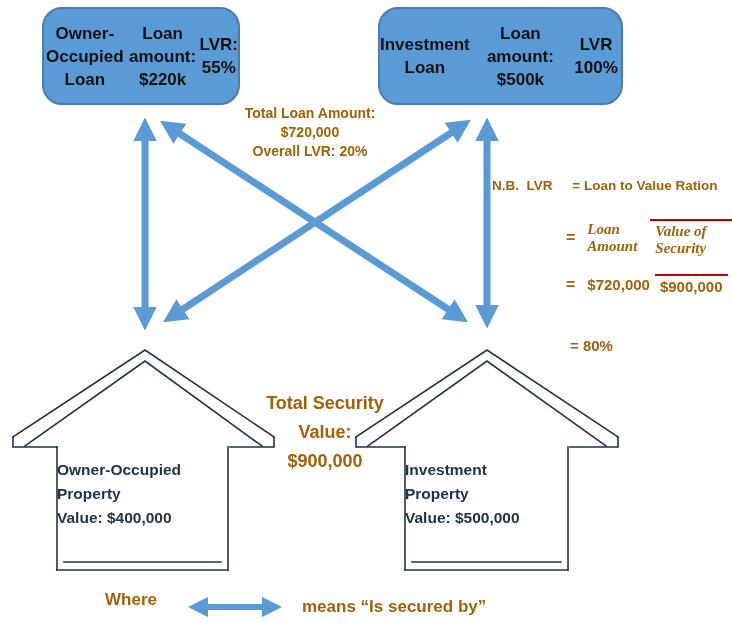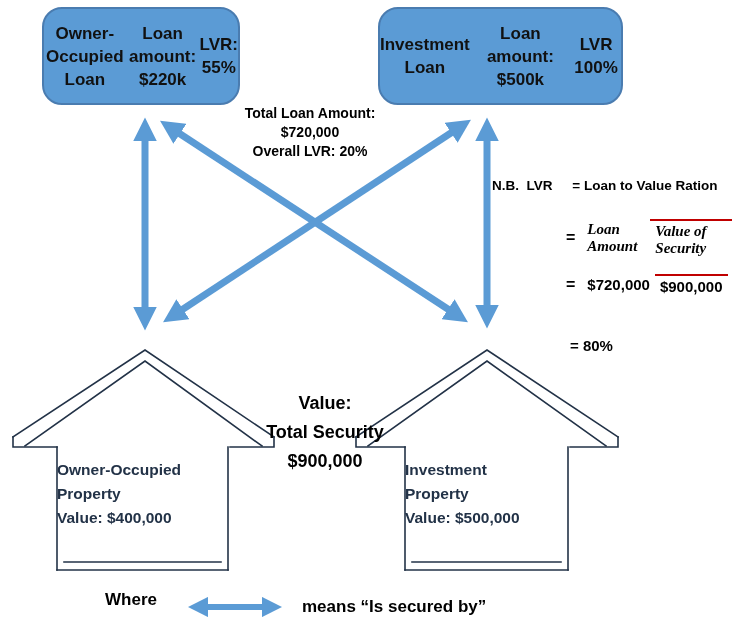--- a/index.html
+++ b/index.html
@@ -13,21 +13,21 @@
   .loan-box {
     position:absolute;
     background:#5B9BD5; border:2px solid #4A7CB0; border-radius:20px;
     display:flex; flex-direction:row; justify-content:center; align-items:center;
     color:#111; font-weight:bold; font-size:17px; line-height:23px; text-align:center;
     box-sizing:border-box;
   }
   .box-owner { left:42px; top:7px;  width:198px; height:98px; }
   .box-invest{ left:378px; top:7px; width:245px; height:98px; }
 
-  .red { color:#000000; font-weight:bold; }
+  .red { color:#a16207; font-weight:bold; }
 
   .total-loan {
     left:225px; top:104px; width:170px; text-align:center;
     font-size:14px; line-height:19px;
   }
 
   .nb-row { left:492px; top:178px; font-size:13.5px; white-space:nowrap; }
   .nb-label { white-space:pre; }
   .nb-def { margin-left:16px; }
 
@@ -138,22 +138,22 @@
     <span class="eq">=</span>
     <span class="frac">
       <span class="num">$720,000</span>
       <span class="den">$900,000</span>
     </span>
   </div>
 
   <div class="abs red lvr-result">= 80%</div>
 
   <div class="abs red total-security">
+    <div>Total Security</div>
     <div>Value:</div>
-    <div>Total Security</div>
     <div>$900,000</div>
   </div>
 
   <div class="house-label house-owner-label">
     <div>Owner-Occupied</div>
     <div>Property</div>
     <div>Value: $400,000</div>
   </div>
 
   <div class="house-label house-invest-label">

